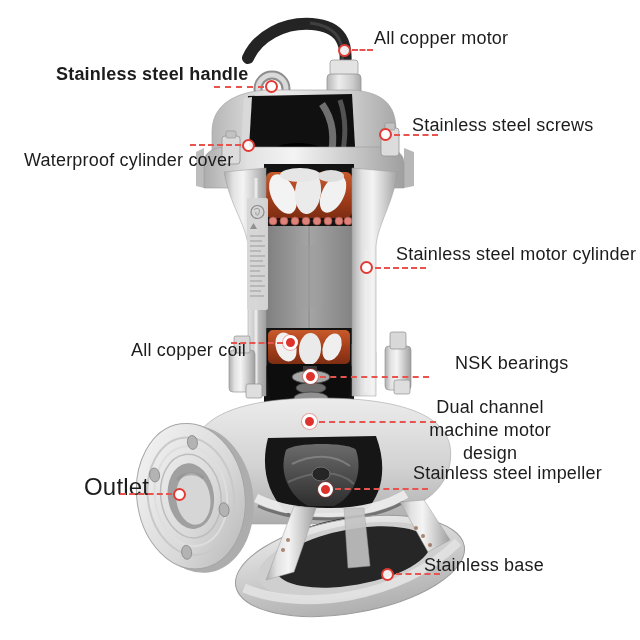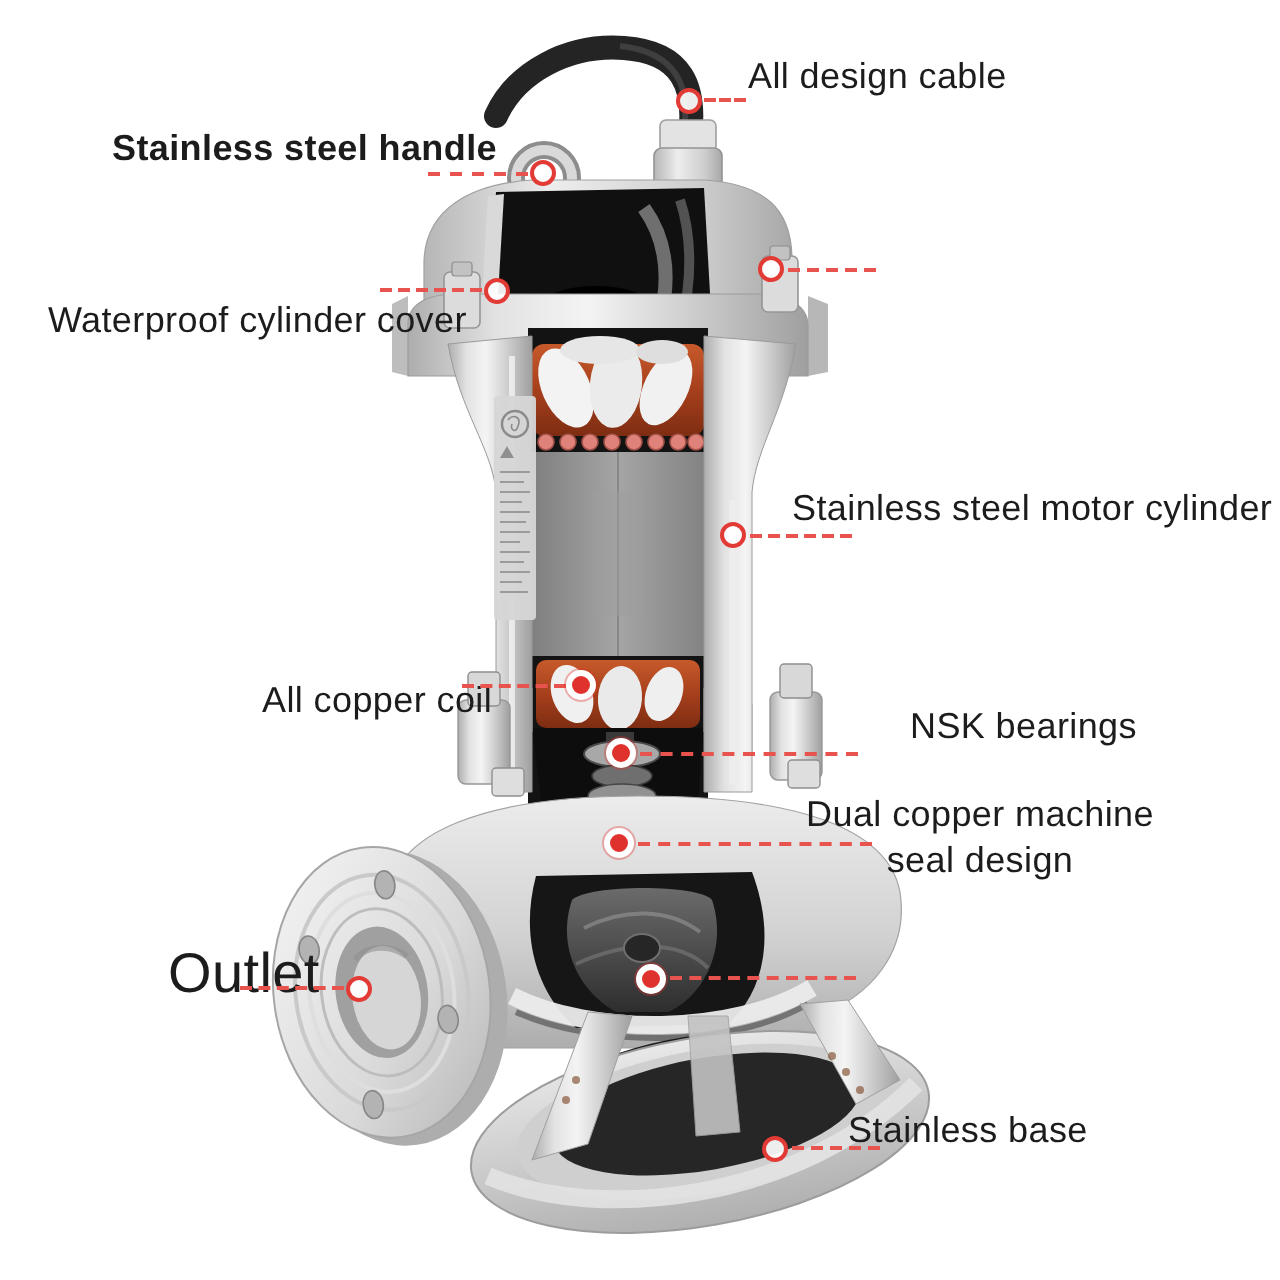--- a/index.html
+++ b/index.html
@@ -14,21 +14,21 @@
     white-space:nowrap;letter-spacing:.2px;
   }
   .co-cable{left:374px;top:28px;}
   .co-handle{left:56px;top:64px;font-weight:bold;}
   .co-cover{left:24px;top:118px;margin-top:32px;}
   .co-screws{left:412px;top:115px;}
   .co-motor{left:396px;top:244px;}
   .co-coil{left:131px;top:320px;margin-top:20px;}
   .co-nsk{left:412px;top:353px;margin-left:43px;}
   .co-dual{left:400px;top:396px;width:180px;white-space:normal;text-align:center;line-height:23px;}
-  .co-outlet{left:84px;top:476px;font-size:28px;text-align:right;}
+  .co-outlet{left:84px;top:476px;font-size:24px;text-align:right;}
   .co-impeller{left:413px;top:463px;}
   .co-base{left:424px;top:555px;}
   
   .ln{position:absolute;height:0;border-top:2px dashed #e8544d;}
   .ln-cable{left:352px;top:49px;width:21px;}
   .ln-handle{left:214px;top:86px;width:50px;}
   .ln-cover{left:190px;top:144px;width:51px;}
   .ln-screws{left:394px;top:134px;width:44px;}
   .ln-motor{left:375px;top:267px;width:51px;}
   .ln-coil{left:231px;top:342px;width:52px;}
@@ -263,55 +263,57 @@
       <path d="M180,478 C186,472 198,472 206,480" stroke="#8f8f8f" stroke-width="3" fill="none" opacity=".6"></path>
       <g fill="#b3b3b3" stroke="#878787" stroke-width=".8">
         <ellipse cx="200" cy="443" rx="5" ry="7"></ellipse>
         <ellipse cx="222" cy="514" rx="5" ry="7"></ellipse>
         <ellipse cx="179" cy="551" rx="5" ry="7"></ellipse>
         <ellipse cx="158" cy="470" rx="5" ry="7"></ellipse>
       </g>
     </g>
   </svg>
 
-  <div class="co co-cable">All design cable</div>
+  <div class="co co-cable">All copper motor</div>
   <div class="ln ln-cable"></div>
   <div class="dot open dot-cable"></div>
 
   <div class="co co-handle">Stainless steel handle</div>
   <div class="ln ln-handle"></div>
   <div class="dot open dot-handle"></div>
 
   <div class="co co-cover">Waterproof cylinder cover</div>
   <div class="ln ln-cover"></div>
   <div class="dot open dot-cover"></div>
 
+  <div class="co co-screws">Stainless steel screws</div>
   <div class="ln ln-screws"></div>
   <div class="dot open dot-screws"></div>
 
   <div class="co co-motor">Stainless steel motor cylinder</div>
   <div class="ln ln-motor"></div>
   <div class="dot open dot-motor"></div>
 
   <div class="co co-coil">All copper coil</div>
   <div class="ln ln-coil"></div>
   <div class="dot filled dot-coil"></div>
 
   <div class="co co-nsk">NSK bearings</div>
   <div class="ln ln-nsk"></div>
   <div class="dot filled dot-nsk"></div>
 
-  <div class="co co-dual">Dual copper machine seal design</div>
+  <div class="co co-dual">Dual channel machine motor design</div>
   <div class="ln ln-dual"></div>
   <div class="dot filled dot-dual"></div>
 
   <div class="co co-outlet">Outlet</div>
   <div class="ln ln-outlet"></div>
   <div class="dot open dot-outlet"></div>
 
+  <div class="co co-impeller">Stainless steel impeller</div>
   <div class="ln ln-impeller"></div>
   <div class="dot filled dot-impeller"></div>
 
   <div class="co co-base">Stainless base</div>
   <div class="ln ln-base"></div>
   <div class="dot open dot-base"></div>
 
 </div>
 
 </body></html>

